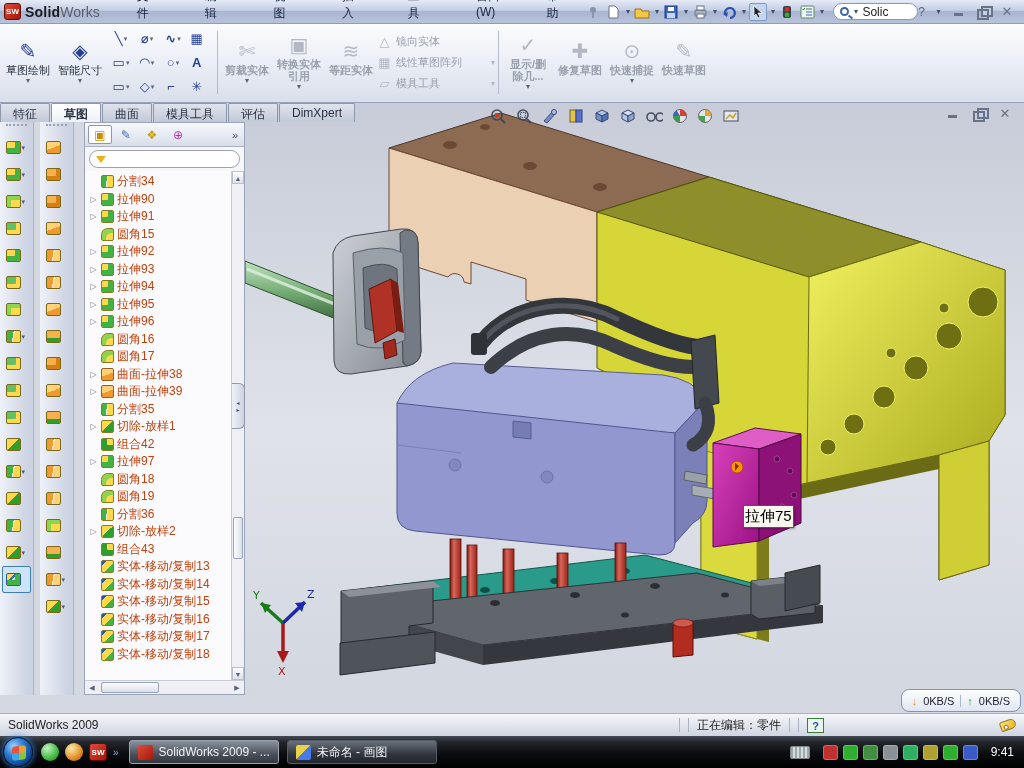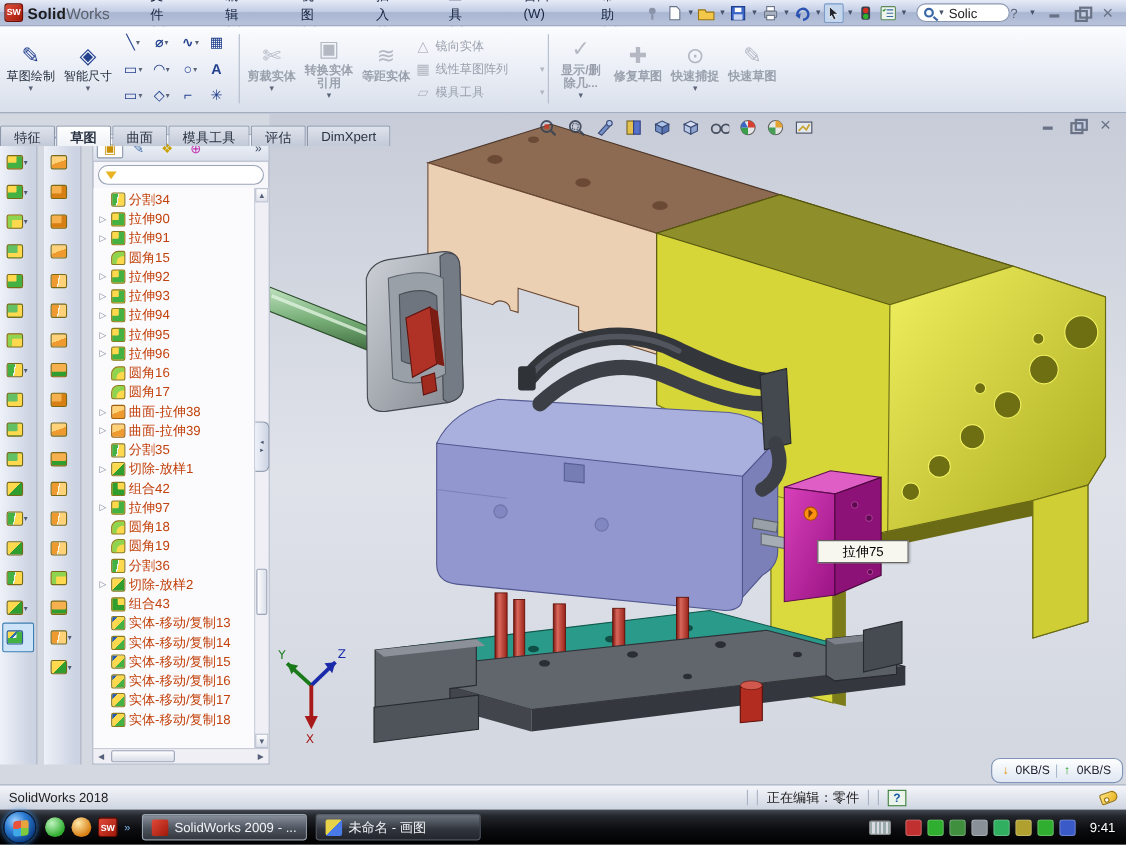--- a/index.html
+++ b/index.html
@@ -53,34 +53,34 @@
   .gi span { margin-left:1px; font-size:7px; color:#5a6478; }
   .vsep { width:1px; background:#b4bccb; margin:4px 3px; }
   #rowgroup { display:flex; flex-direction:column; justify-content:center; gap:1px; width:118px; }
   .rg { display:flex; align-items:center; gap:4px; color:#9aa1ad; font-size:11px; height:20px; }
   .rg .ri { color:#b3b8c3; font-size:13px; width:15px; text-align:center; }
   .rg .rdd { margin-left:auto; font-size:8px; color:#b0b6c2; }
   #watermark { position:absolute; right:18px; top:28px; font-size:58px; font-style:italic;
     color:#c6cbd8; font-weight:bold; letter-spacing:-4px; }
 
   
-  #tabrow { position:absolute; left:0; top:114px; height:19px; display:flex; align-items:flex-end; z-index:30; }
+  #tabrow { position:absolute; left:0; top:103px; height:19px; display:flex; align-items:flex-end; z-index:30; }
   .ctab { height:19px; padding:2px 12px; background:linear-gradient(#dfe3ec,#c2c9d7);
     border:1px solid #8d98ad; border-bottom:none; margin-right:1px; color:#2a3344; border-radius:2px 2px 0 0; }
   .ctab.on { background:linear-gradient(#ffffff,#eef1f6); font-weight:bold; height:19px; }
 
   
   #viewport { position:absolute; left:245px; top:103px; width:779px; height:594px;
     background:linear-gradient(#c7ccd8 0%,#dfe2e9 55%,#d3d7e0 100%); overflow:hidden; }
   #modelsvg { position:absolute; inset:0; }
   #hud { position:absolute; left:243px; top:4px; display:flex; gap:7px; align-items:center; opacity:.9; }
   .hudi { width:19px; height:18px; display:flex; align-items:center; justify-content:center; }
   #docbtns { position:absolute; right:12px; top:5px; display:flex; gap:12px; color:#6f7787; }
-  #tooltip75 { position:absolute; left:498px; top:388px; background:#f7f7f0; border:1px solid #555;
-    padding:1px 22px; font-size:12px; color:#000; box-shadow:1px 1px 2px rgba(0,0,0,.3); }
+  #tooltip75 { position:absolute; left:498px; top:402px; background:#f7f7f0; border:1px solid #555;
+    padding:1px 1px; font-size:15px; color:#000; box-shadow:1px 1px 2px rgba(0,0,0,.3); }
 
   
   #leftbars { position:absolute; left:0; top:122px; width:84px; height:573px; }
   .tcol { position:absolute; top:0; bottom:0; width:34px;
     background:linear-gradient(90deg,#eef1f8,#ccd3e2 85%); border-right:1px solid #aab2c4; }
   .tcol .grip { height:8px; margin:2px 6px; border-top:2px dotted #93x; border-top:2px dotted #97a1b6; }
   .tbtn { height:27px; display:flex; align-items:center; justify-content:center; gap:1px; }
   .tbtn i { width:15px; height:13px; border:1px solid #7a6a18; border-radius:2px; display:block; }
   .tbtn .da { font-size:7px; color:#4d5a74; width:6px; }
   .g1 { background:#ffd94d; box-shadow:inset -5px -5px 0 #43b243; }
@@ -1033,21 +1033,21 @@
     <div id="hsb">
       <div class="arr">◀</div>
       <div id="hthumb"></div>
       <div class="arr" style="margin-left:auto">▶</div>
     </div>
   </div>
   <div id="splitter">◂<br>▸</div>
 
 
   <div id="statusbar">
-    <span>SolidWorks 2018</span>
+    <span>SolidWorks 2009</span>
     <div class="right">
       <span class="ssep"></span>
       <span class="ssep"></span>
       <span>正在编辑：零件</span>
       <span class="ssep"></span>
       <span class="ssep"></span>
       <span id="qbox">?</span>
       <span style="width:160px"></span>
       <span class="tagicon"></span>
     </div>

